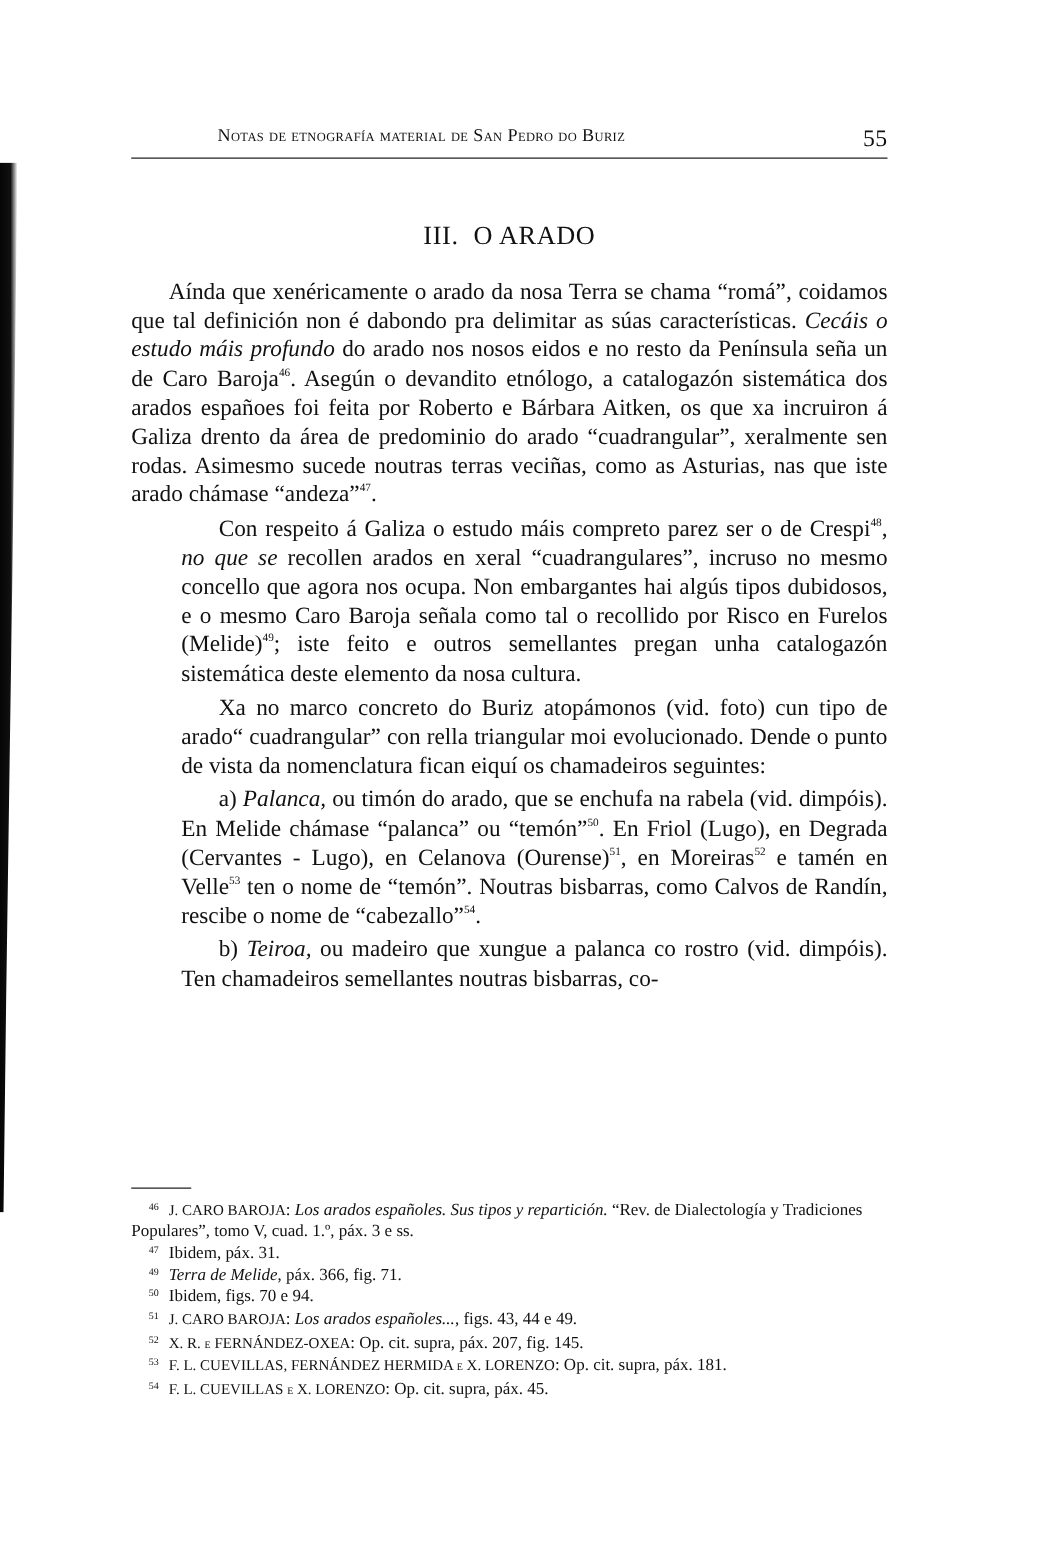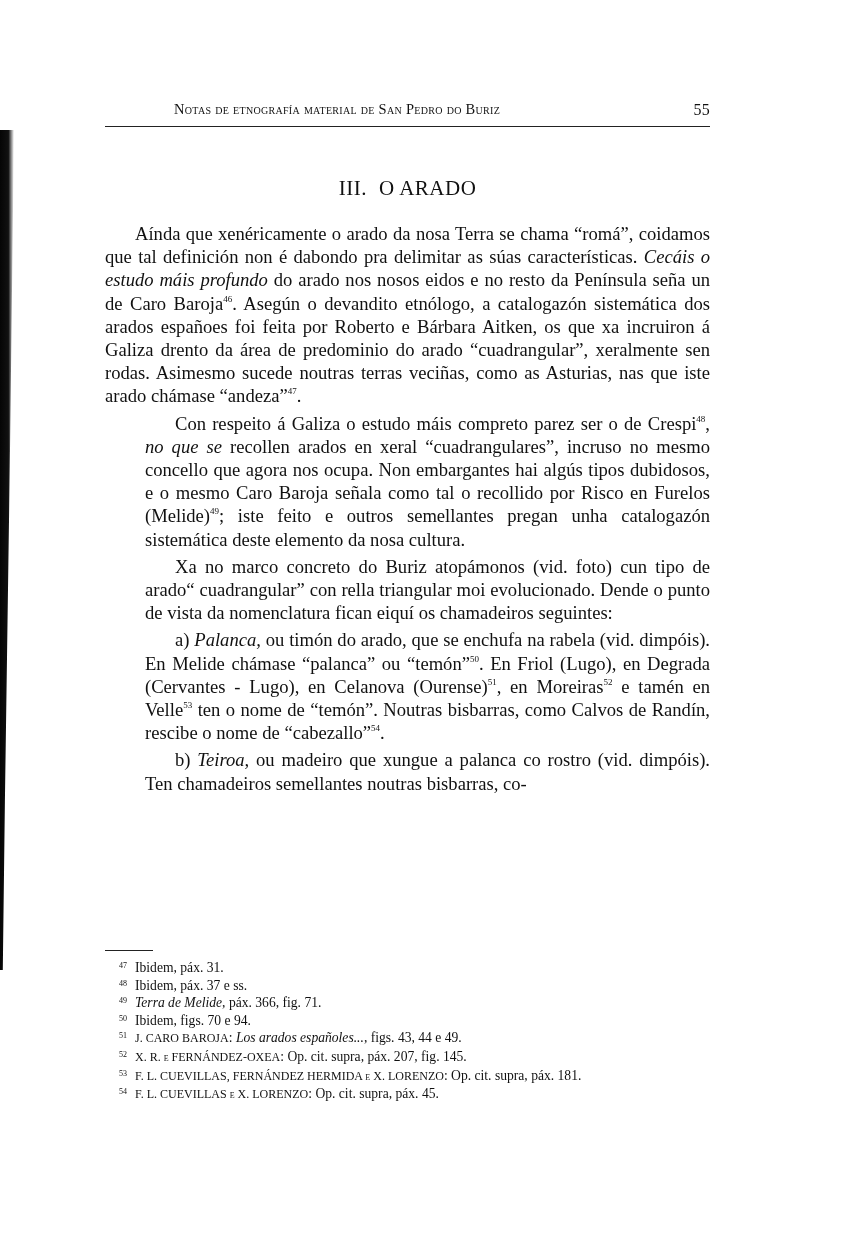--- a/index.html
+++ b/index.html
@@ -40,21 +40,21 @@
     .running-head .title {
       position: absolute;
       left: 69px;
       top: 0;
       font-variant: small-caps;
     }
     .running-head .pageno {
       position: absolute;
       right: 0;
       top: 0;
-      font-size: 16px;
+      font-size: 19px;
       text-align: center;
     }
     .head-rule {
       position: absolute;
       top: 126px;
       left: 0;
       width: 605px;
       height: 0;
       border-top: 1.6px solid #222;
     }
@@ -131,22 +131,22 @@
   <div class="body-text" id="body-text">
       <p><span>Aínda que xenéricamente o arado da nosa Terra se chama “romá”, coidamos que tal definición non é dabondo pra delimitar as súas características. </span><em>Cecáis o estudo máis profundo</em><span> do arado nos nosos eidos e no resto da Península seña un de Caro Baroja</span><sup>46</sup><span>. Asegún o devandito etnólogo, a catalogazón sistemática dos arados españoes foi feita por Roberto e Bárbara Aitken, os que xa incruiron á Galiza drento da área de predominio do arado “cuadrangular”, xeralmente sen rodas. Asimesmo sucede noutras terras veciñas, como as Asturias, nas que iste arado chámase “andeza”</span><sup>47</sup><span>.</span></p>
       <p class="gap"><span>Con respeito á Galiza o estudo máis compreto parez ser o de Crespi</span><sup>48</sup><span>, </span><em>no que se</em><span> recollen arados en xeral “cuadrangulares”, incruso no mesmo concello que agora nos ocupa. Non embargantes hai algús tipos dubidosos, e o mesmo Caro Baroja señala como tal o recollido por Risco en Furelos (Melide)</span><sup>49</sup><span>; iste feito e outros semellantes pregan unha catalogazón sistemática deste elemento da nosa cultura.</span></p>
       <p class="gap"><span>Xa no marco concreto do Buriz atopámonos (vid. foto) cun tipo de arado“ cuadrangular” con rella triangular moi evolucionado. Dende o punto de vista da nomenclatura fican eiquí os chamadeiros seguintes:</span></p>
       <p class="gap"><span>a)  </span><em>Palanca,</em><span> ou timón do arado, que se enchufa na rabela (vid. dimpóis). En Melide chámase “palanca” ou “temón”</span><sup>50</sup><span>. En Friol (Lugo), en Degrada (Cervantes - Lugo), en Celanova (Ourense)</span><sup>51</sup><span>, en Moreiras</span><sup>52</sup><span> e tamén en Velle</span><sup>53</sup><span> ten o nome de “temón”. Noutras bisbarras, como Calvos de Randín, rescibe o nome de “cabezallo”</span><sup>54</sup><span>.</span></p>
       <p class="gap"><span>b)  </span><em>Teiroa,</em><span> ou madeiro que xungue a palanca co rostro (vid. dimpóis). Ten chamadeiros semellantes noutras bisbarras, co-</span></p>
     </div>
 
   <div class="fn-rule"></div>
   <div class="footnotes" id="footnotes">
+      <div class="fn"><span class="num">46</span><span class="sc">J. CARO BAROJA</span><span>: </span><em>Los arados españoles. Sus tipos y repartición.</em><span> “Rev. de Dialectología y Tradiciones Populares”, tomo V, cuad. 1.º, páx. 3 e ss.</span></div>
       <div class="fn"><span class="num">47</span><span>Ibidem, páx. 31.</span></div>
-      <div class="fn"><span class="num">48</span><span>Ibidem, páx. 37 e ss.</span></div>
       <div class="fn"><span class="num">49</span><em>Terra de Melide</em><span>, páx. 366, fig. 71.</span></div>
       <div class="fn"><span class="num">50</span><span>Ibidem, figs. 70 e 94.</span></div>
       <div class="fn"><span class="num">51</span><span class="sc">J. CARO BAROJA</span><span>: </span><em>Los arados españoles...</em><span>, figs. 43, 44 e 49.</span></div>
       <div class="fn"><span class="num">52</span><span class="sc">X. R. e FERNÁNDEZ-OXEA</span><span>: Op. cit. supra, páx. 207, fig. 145.</span></div>
       <div class="fn"><span class="num">53</span><span class="sc">F. L. CUEVILLAS, FERNÁNDEZ HERMIDA e X. LORENZO</span><span>: Op. cit. supra, páx. 181.</span></div>
       <div class="fn"><span class="num">54</span><span class="sc">F. L. CUEVILLAS e X. LORENZO</span><span>: Op. cit. supra, páx. 45.</span></div>
     </div>
 </div>
 
 </body></html>

